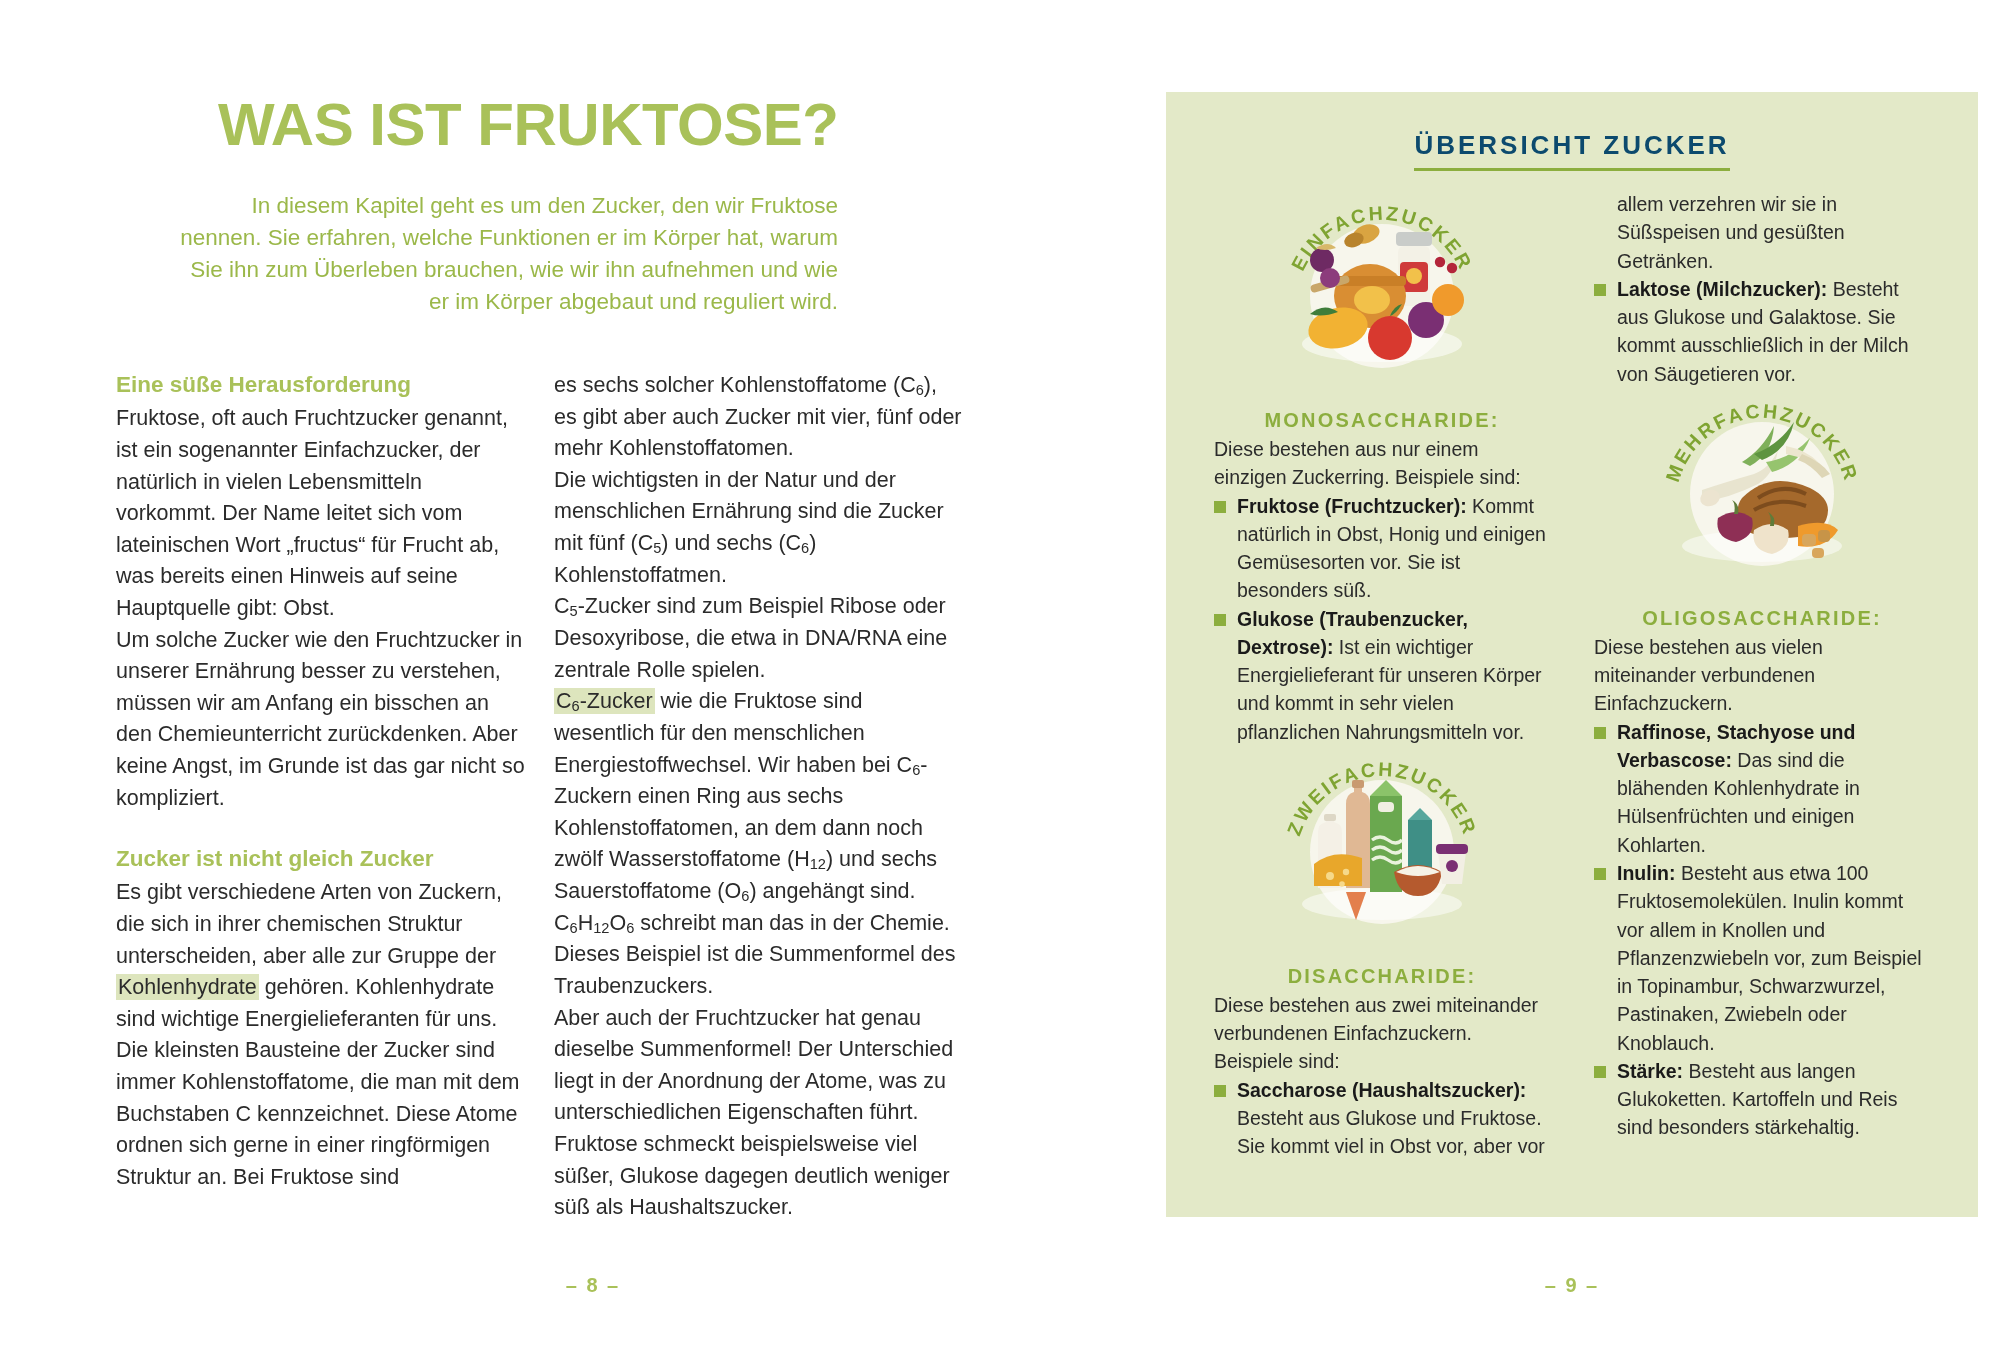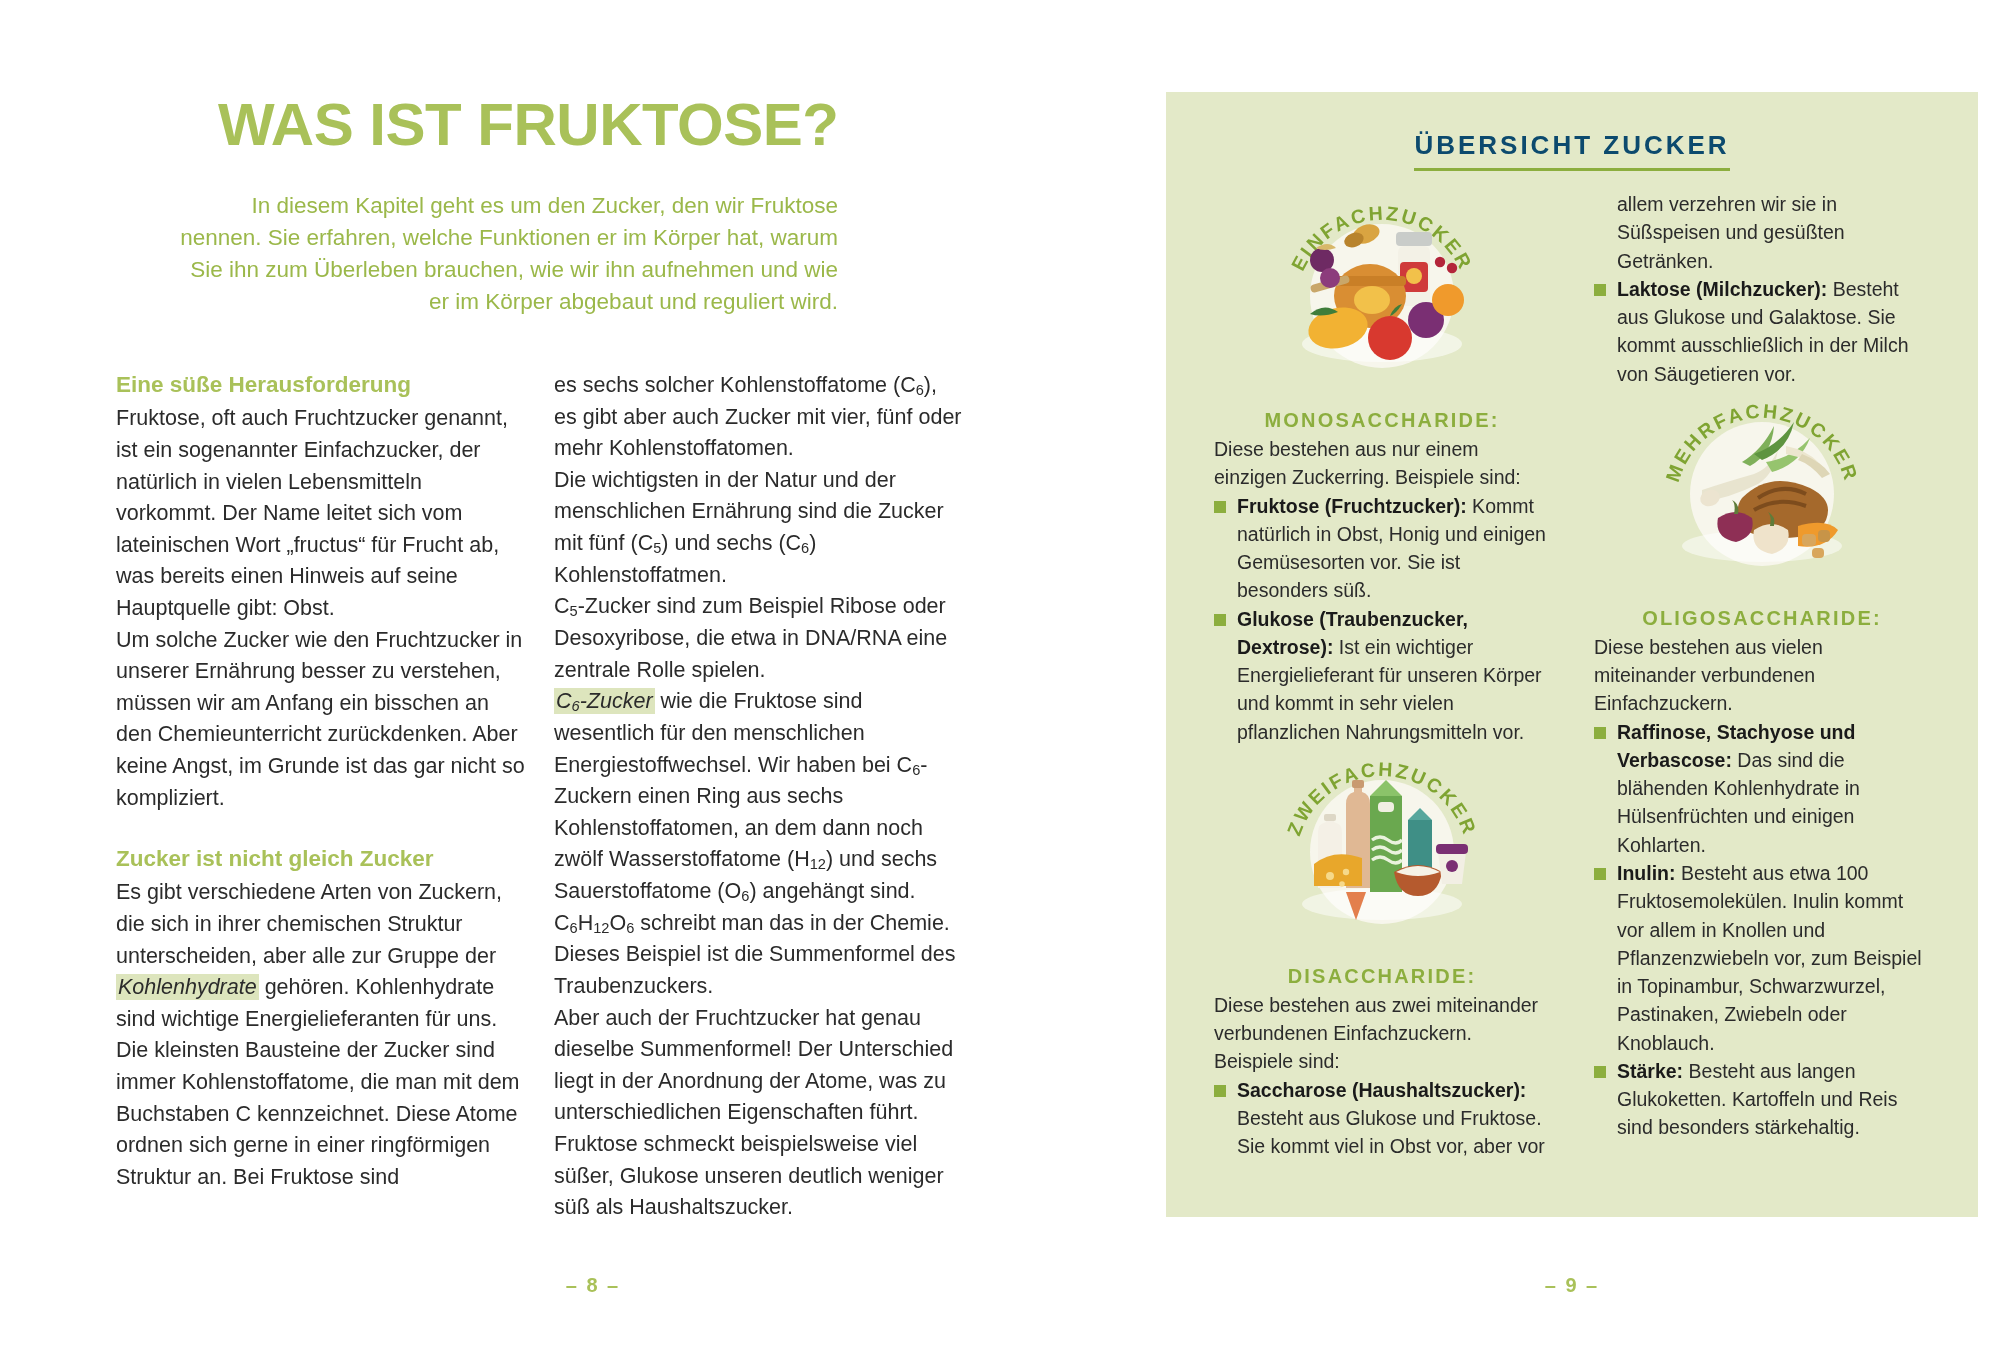--- a/index.html
+++ b/index.html
@@ -27,21 +27,21 @@
   .cols{position:absolute;left:88px;top:370px;width:960px;display:flex;gap:28px;}
   .col{width:410px;}
   .sub-h{
     color:#a9c159;font-weight:bold;font-size:22.5px;
     line-height:1.35;margin:0 0 3px 0;
   }
   .col p{
     margin:0;color:#2b2b2b;font-size:21.5px;line-height:1.47;
   }
   .gap{height:30px;}
-  .hl{background:#dde5bd;padding:1px 2px;font-style:italic;}
+  .hl{background:#dde5bd;padding:1px 2px;}
   sub{font-size:0.68em;vertical-align:-0.22em;}
 
   .folio{
     position:absolute;bottom:56px;width:100%;text-align:center;
     color:#a9c159;font-weight:bold;font-size:20px;letter-spacing:2px;
   }
 
   
   .page-right{position:relative;width:870px;height:1353px;flex:0 0 870px;}
   .panel{
@@ -116,21 +116,21 @@
 
       <div class="col">
         <p><span>es sechs solcher Kohlenstoffatome (C</span><sub>6</sub><span>), es gibt aber auch Zucker mit vier, fünf oder mehr Kohlenstoffatomen.</span></p>
 
         <p><span>Die wichtigsten in der Natur und der menschlichen Ernährung sind die Zucker mit fünf (C</span><sub>5</sub><span>) und sechs (C</span><sub>6</sub><span>) Kohlenstoffatmen.</span></p>
 
         <p><span>C</span><sub>5</sub><span>-Zucker sind zum Beispiel Ribose oder Desoxyribose, die etwa in DNA/RNA eine zentrale Rolle spielen.</span></p>
 
         <p><span class="hl nb"><span>C</span><sub>6</sub><span>-Zucker</span></span><span> wie die Fruktose sind wesentlich für den menschlichen Energiestoffwechsel. Wir haben bei C</span><sub>6</sub><span>-Zuckern einen Ring aus sechs Kohlenstoffatomen, an dem dann noch zwölf Wasserstoffatome (H</span><sub>12</sub><span>) und sechs Sauerstoffatome (O</span><sub>6</sub><span>) angehängt sind. C</span><sub>6</sub><span>H</span><sub>12</sub><span>O</span><sub>6</sub><span> schreibt man das in der Chemie. Dieses Beispiel ist die Summenformel des Traubenzuckers.</span></p>
 
-        <p>Aber auch der Fruchtzucker hat genau dieselbe Summenformel! Der Unterschied liegt in der Anordnung der Atome, was zu unterschiedlichen Eigenschaften führt. Fruktose schmeckt beispielsweise viel süßer, Glukose unseren deutlich weniger süß als Haushaltszucker.</p>
+        <p>Aber auch der Fruchtzucker hat genau dieselbe Summenformel! Der Unterschied liegt in der Anordnung der Atome, was zu unterschiedlichen Eigenschaften führt. Fruktose schmeckt beispielsweise viel süßer, Glukose dagegen deutlich weniger süß als Haushaltszucker.</p>
       </div>
     </div>
 
     <div class="folio">– 8 –</div>
   </div>
 
   <div class="page-right">
     <div class="panel">
 
       <div class="panel-title"><span>ÜBERSICHT ZUCKER</span></div>

